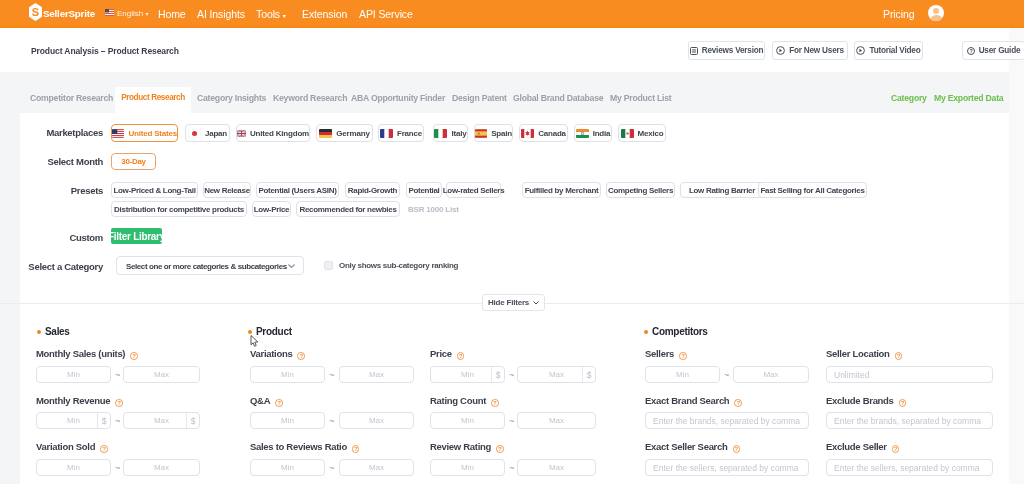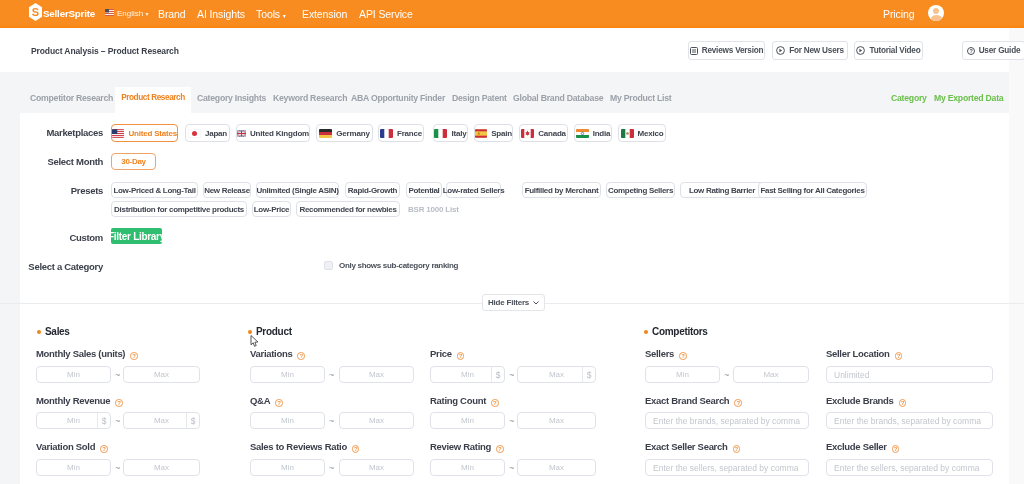--- a/index.html
+++ b/index.html
@@ -68,21 +68,21 @@
   <div class="brand">SellerSprite</div>
   <svg class="abs" style="left:105px;top:9px;opacity:.85" width="9" height="7" viewBox="0 0 9 7">
     <rect width="9" height="7" fill="#fff"></rect>
     <rect y="0" width="9" height="1" fill="#c55"></rect>
       <rect y="2" width="9" height="1" fill="#c55"></rect>
       <rect y="4" width="9" height="1" fill="#c55"></rect>
       <rect y="6" width="9" height="1" fill="#c55"></rect>
     <rect width="4" height="3.5" fill="#34406a"></rect>
   </svg>
   <div class="hnav" style="left:117px; font-size:8px; font-weight:400; letter-spacing:0; color:rgba(255,255,255,.88);">English <span style="font-size:6px">▾</span></div>
-  <div class="hnav" style="left:158px">Brand</div>
+  <div class="hnav" style="left:158px">Home</div>
   <div class="hnav" style="left:197px">AI Insights</div>
   <div class="hnav" style="left:256px">Tools <span style="font-size:6px">▾</span></div>
   <div class="hnav" style="left:302px">Extension</div>
   <div class="hnav" style="left:359px">API Service</div>
   <div class="hnav" style="left:883px; font-weight:400;">Pricing</div>
   <div class="abs" style="left:928px;top:5px;width:16px;height:16px;border-radius:50%;background:#fff;overflow:hidden;">
     <div class="abs" style="left:5px;top:3px;width:6px;height:6px;border-radius:50%;background:#f9c28d;"></div>
     <div class="abs" style="left:2.5px;top:10px;width:11px;height:7px;border-radius:50% 50% 0 0;background:#f9c28d;"></div>
   </div>
 
@@ -223,37 +223,43 @@
       </svg>
     <span>Mexico</span>
   </div>
 
   <div class="flbl" style="top:156px">Select Month</div>
   <div class="chip" style="left:111px;top:153px;width:45px;height:17px;border-color:#f0a368;color:#f0821e;border-radius:4px;">30-Day</div>
 
   <div class="flbl" style="top:185px">Presets</div>
   <div class="chip" style="left:111px;top:182px;width:87px;">Low-Priced &amp; Long-Tail</div>
   <div class="chip" style="left:203px;top:182px;width:48px;">New Release</div>
-  <div class="chip" style="left:256px;top:182px;width:83px;">Unlimited (Single ASIN)</div>
+  <div class="chip" style="left:256px;top:182px;width:83px;">Potential (Users ASIN)</div>
   <div class="chip" style="left:345px;top:182px;width:55px;">Rapid-Growth</div>
   <div class="chip" style="left:406px;top:182px;width:36px;">Potential</div>
   <div class="chip" style="left:446px;top:182px;width:55px;">Low-rated Sellers</div>
   <div class="chip" style="left:522px;top:182px;width:79px;">Fulfilled by Merchant</div>
   <div class="chip" style="left:606px;top:182px;width:69px;">Competing Sellers</div>
   <div class="chip" style="left:680px;top:182px;width:84px;">Low Rating Barrier</div>
   <div class="chip" style="left:758px;top:182px;width:109px;">Fast Selling for All Categories</div>
   <div class="chip" style="left:111px;top:201px;width:136px;">Distribution for competitive products</div>
   <div class="chip" style="left:252px;top:201px;width:39px;">Low-Price</div>
   <div class="chip" style="left:296px;top:201px;width:104px;">Recommended for newbies</div>
   <div class="abs" style="left:408px;top:205px;font-size:8px;font-weight:600;color:#b9bdc6;letter-spacing:-0.2px;">BSR 1000 List</div>
 
   <div class="flbl" style="top:232px">Custom</div>
   <div class="abs" style="left:111px;top:228px;width:51px;height:16px;background:#2fbd70;border-radius:2px;color:#fff;font-size:10px;font-weight:600;display:flex;align-items:center;justify-content:center;white-space:nowrap;letter-spacing:-0.3px;">Filter Library</div>
 
   <div class="flbl" style="top:261px">Select a Category</div>
+  <div class="abs" style="left:116px;top:256px;width:188px;height:19px;background:#fff;border:1px solid #dfe2e8;border-radius:4px;">
+    <div class="abs" style="left:9px;top:5px;font-size:8px;font-weight:700;color:#3b3f4a;white-space:nowrap;letter-spacing:-0.4px;">Select one or more categories &amp; subcategories</div>
+    <svg class="abs" style="right:8px;top:7px" width="7" height="5" viewBox="0 0 7 5">
+        <path d="M0.5 0.5 L3.5 3.5 L6.5 0.5" fill="none" stroke="#8f949d" stroke-width="1.2"></path>
+      </svg>
+  </div>
   <div class="abs" style="left:324px;top:261px;width:9px;height:9px;background:#eef0f5;border:1px solid #dfe2e8;border-radius:2px;"></div>
   <div class="abs" style="left:339px;top:261px;font-size:8px;font-weight:600;color:#4a5059;white-space:nowrap;letter-spacing:-0.3px;">Only shows sub-category ranking</div>
 
   <div class="abs" style="left:482px;top:294px;width:63px;height:17px;background:#fff;border:1px solid #e3e5e9;border-radius:3px;display:flex;align-items:center;justify-content:center;gap:4px;font-size:8px;font-weight:700;color:#4a5059;z-index:3;letter-spacing:-0.2px;">Hide Filters
     <svg width="6" height="4" viewBox="0 0 6 4">
         <path d="M0.5 0.5 L3 3 L5.5 0.5" fill="none" stroke="#4a5059" stroke-width="1"></path>
       </svg>
   </div>
 
   <div class="shead" style="left:37px;top:326px;"><span class="sdot"></span>Sales</div>

